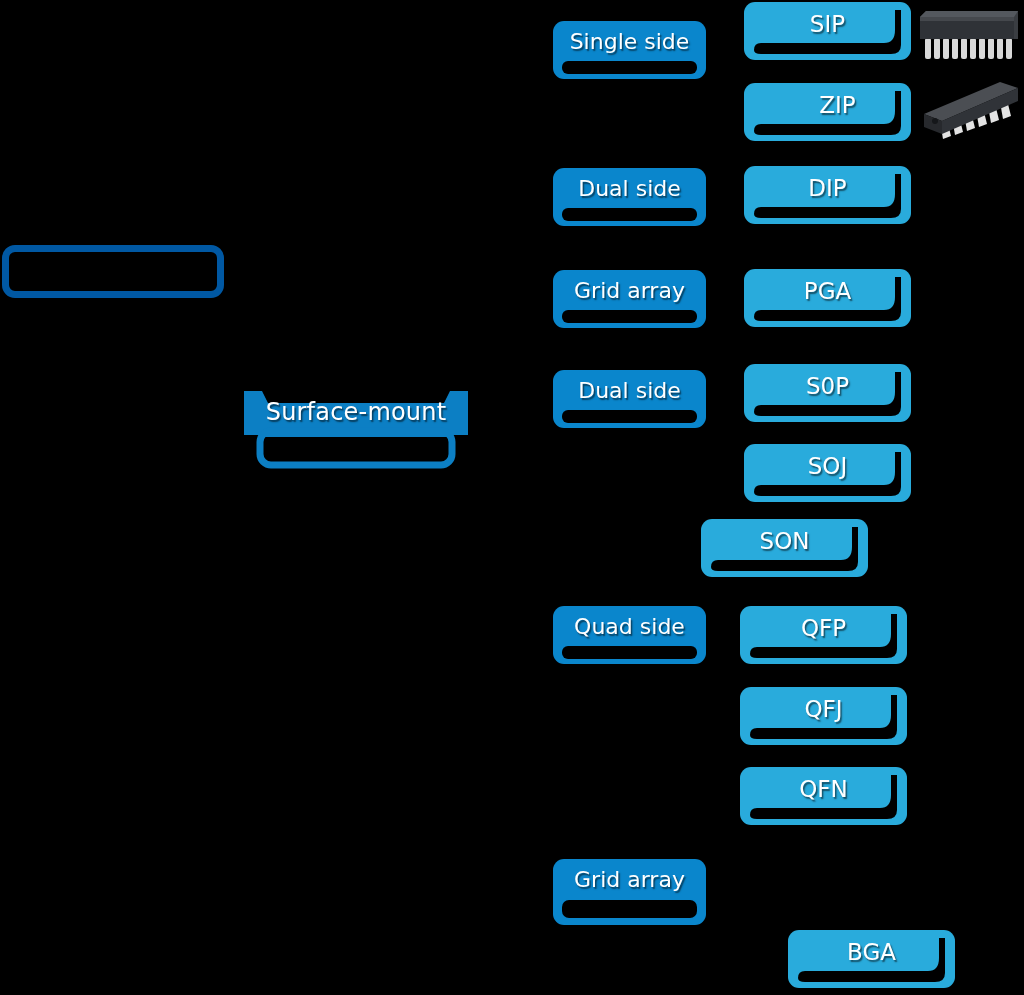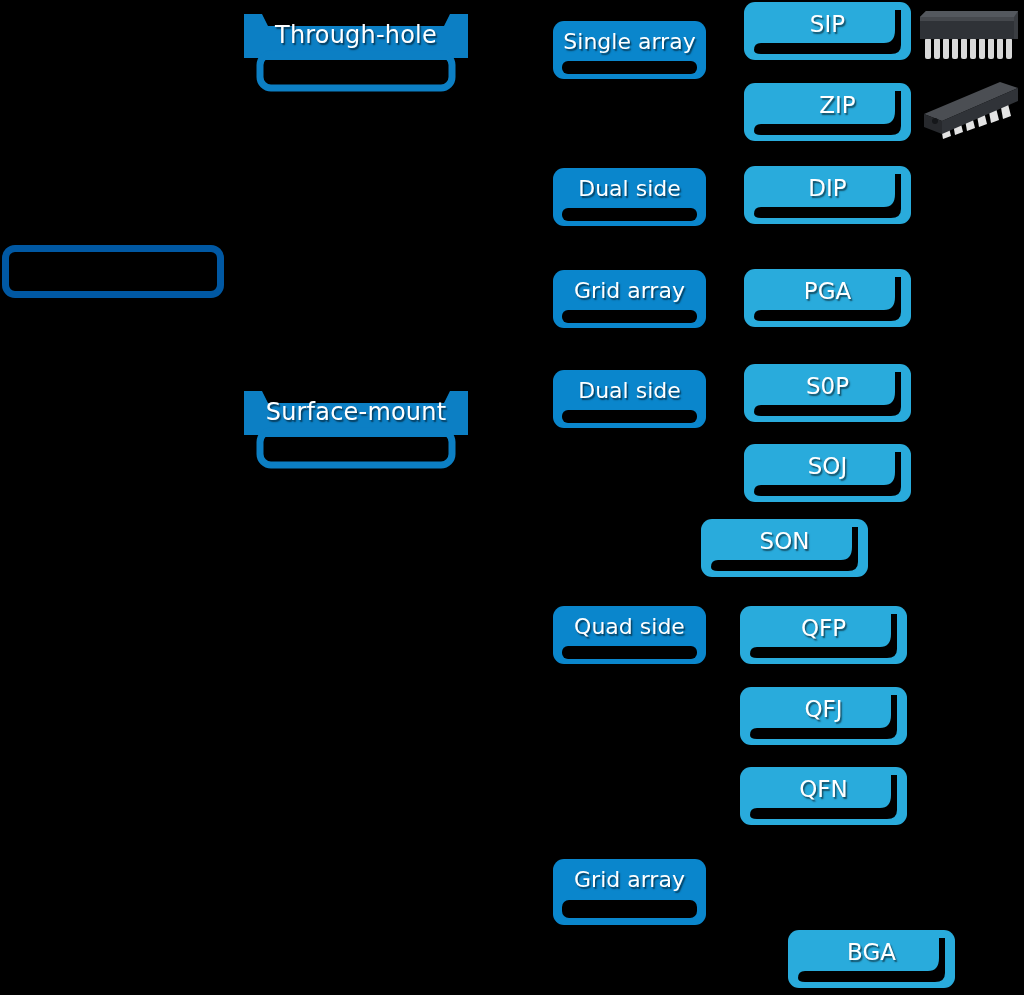--- a/index.html
+++ b/index.html
@@ -127,47 +127,36 @@
 </style>
 </head>
 <body>
 
 <div id="stage">
 
   <div class="node root-box" style="left:2px; top:245px; width:222px; height:53px;">
     <span class="root-label"></span>
   </div>
 
-  <div class="banner" style="left:240px; top:10px; width:232px; height:82px;">
-    <svg class="banner-svg" width="232" height="82" viewBox="0 0 232 82">
-
-      <path d="M4,4 L22,4 L28,16 L204,16 L210,4 L228,4 L228,48 L4,48 Z" fill="#0C7FC4"></path>
-
-      <rect x="20" y="44" width="192" height="34" rx="11" ry="11" fill="none" stroke="#0C7FC4" stroke-width="7"></rect>
-
-      <rect x="24" y="42" width="184" height="8" fill="#0C7FC4"></rect>
-    </svg>
-    <span class="banner-text">Through-hole</span>
-  </div>
 
   <div class="banner" style="left:240px; top:387px; width:232px; height:82px;">
     <svg class="banner-svg" width="232" height="82" viewBox="0 0 232 82">
       <path d="M4,4 L22,4 L28,16 L204,16 L210,4 L228,4 L228,48 L4,48 Z" fill="#0C7FC4"></path>
       <rect x="20" y="44" width="192" height="34" rx="11" ry="11" fill="none" stroke="#0C7FC4" stroke-width="7"></rect>
       <rect x="24" y="42" width="184" height="8" fill="#0C7FC4"></rect>
     </svg>
     <span class="banner-text">Surface-mount</span>
   </div>
 
   <div class="lvl2" style="left:553px; top:21px; width:153px; height:58px;">
     <svg class="lvl2-svg" width="153" height="58" viewBox="0 0 153 58">
       <rect x="0" y="0" width="153" height="58" rx="11" ry="11" fill="#0A86CC"></rect>
       <rect x="9" y="40" width="135" height="13" rx="6" ry="6" fill="#000000"></rect>
     </svg>
-    <span class="lvl2-text">Single array</span>
+    <span class="lvl2-text">Single side</span>
   </div>
 
   <div class="lvl2" style="left:553px; top:168px; width:153px; height:58px;">
     <svg class="lvl2-svg" width="153" height="58" viewBox="0 0 153 58">
       <rect x="0" y="0" width="153" height="58" rx="11" ry="11" fill="#0A86CC"></rect>
       <rect x="9" y="40" width="135" height="13" rx="6" ry="6" fill="#000000"></rect>
     </svg>
     <span class="lvl2-text">Dual side</span>
   </div>
 

